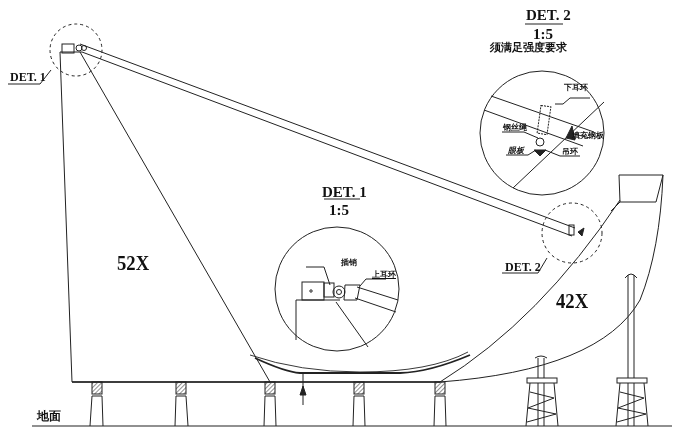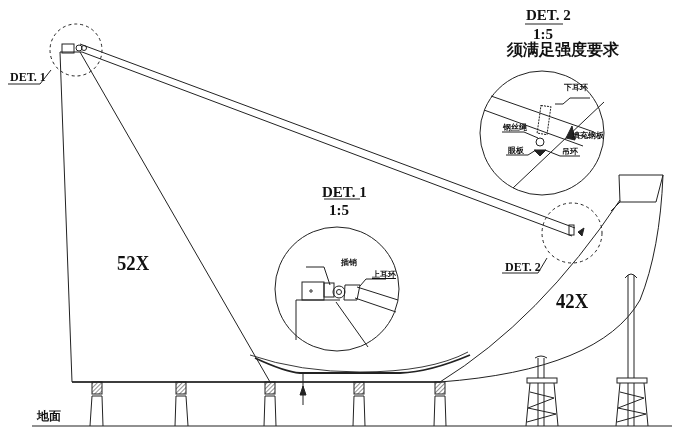--- a/index.html
+++ b/index.html
@@ -180,18 +180,18 @@
 <div class="lbl detref" style="left:10px; top:71px;">DET. 1</div>
 <div class="lbl detref" style="left:505px; top:261px;">DET. 2</div>
 
 <div class="lbl det-title" style="left:322px; top:185px;">DET. 1</div>
 <div class="lbl det-scale" style="left:329px; top:203px;">1:5</div>
 <div class="lbl small" style="left:309px; top:259px;margin-left:32px;">插销</div>
 <div class="lbl small" style="left:372px; top:271px;text-decoration:underline;">上耳环</div>
 
 <div class="lbl det-title" style="left:526px; top:8px;">DET. 2</div>
 <div class="lbl det-scale" style="left:533px; top:27px;">1:5</div>
-<div class="lbl cn" style="left:507px; top:42px; font-size:16px;">须满足强度要求</div>
+<div class="lbl cn" style="left:490px; top:42px; font-size:11px;">须满足强度要求</div>
 <div class="lbl small" style="left:564px; top:84px;">下耳环</div>
 <div class="lbl small" style="left:503px; top:124px;text-align:center;">钢丝绳</div>
 <div class="lbl small" style="left:572px; top:132px;">填充钢板</div>
-<div class="lbl small" style="left:508px; top:147px;">眼板</div>
+<div class="lbl small" style="left:508px; top:147px;font-style:italic;">眼板</div>
 <div class="lbl small" style="left:562px; top:148px;">吊环</div>
 
 </body></html>

